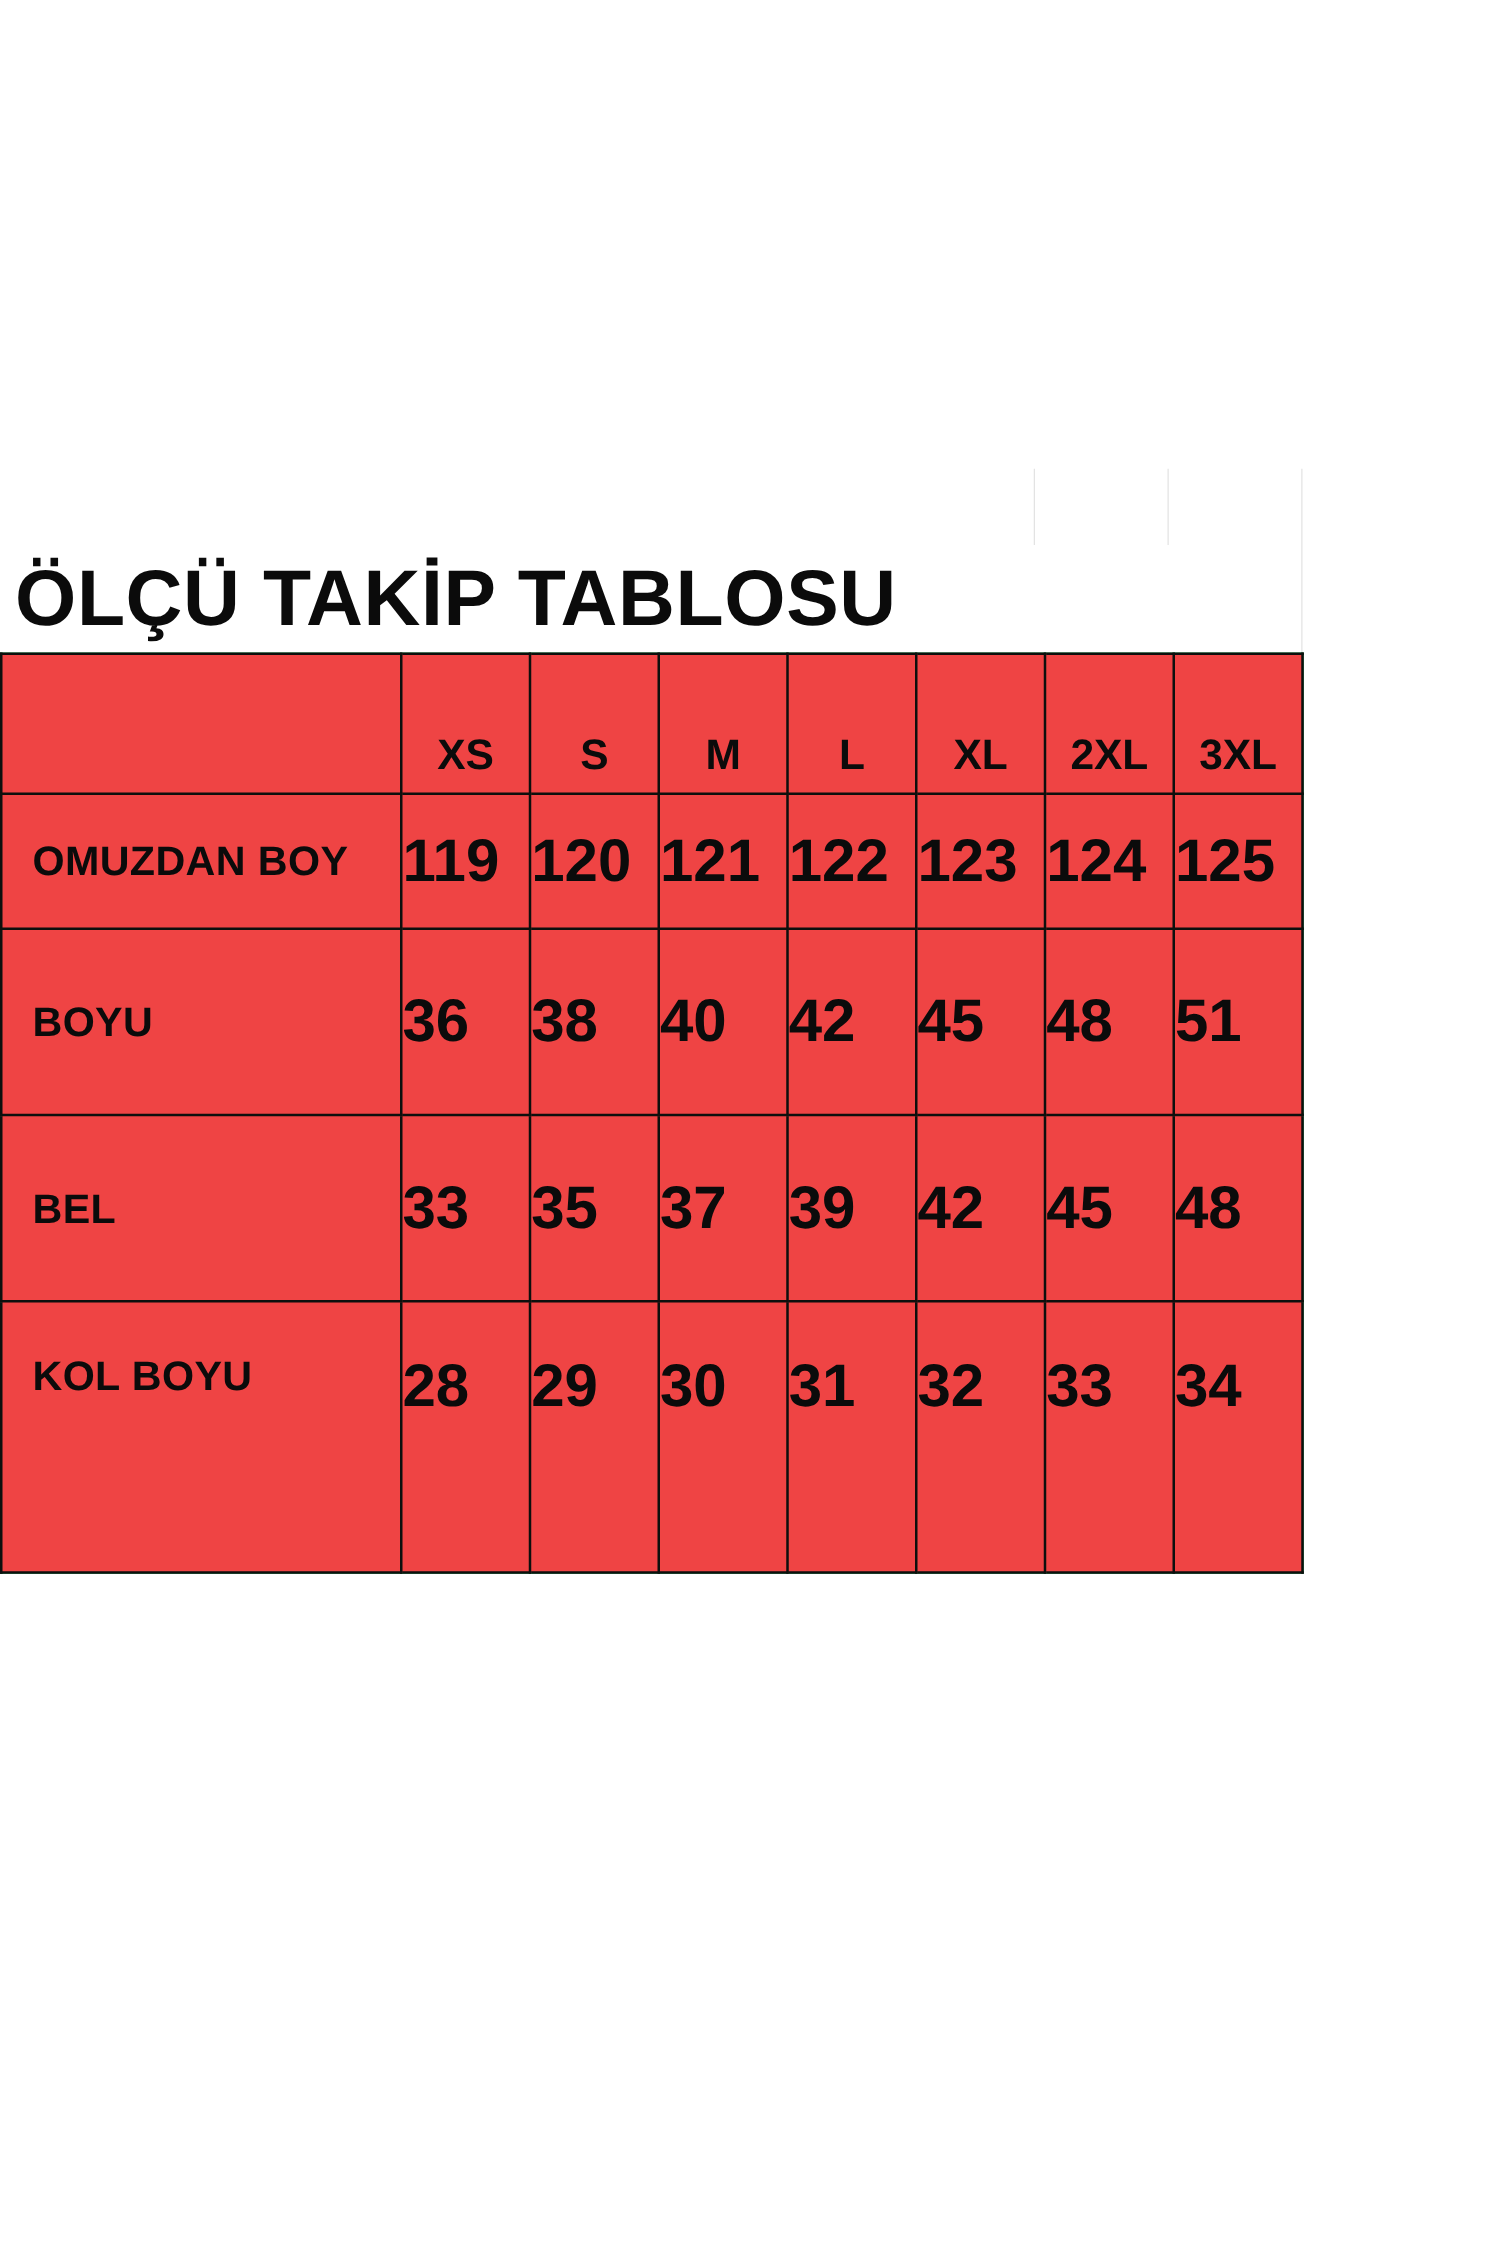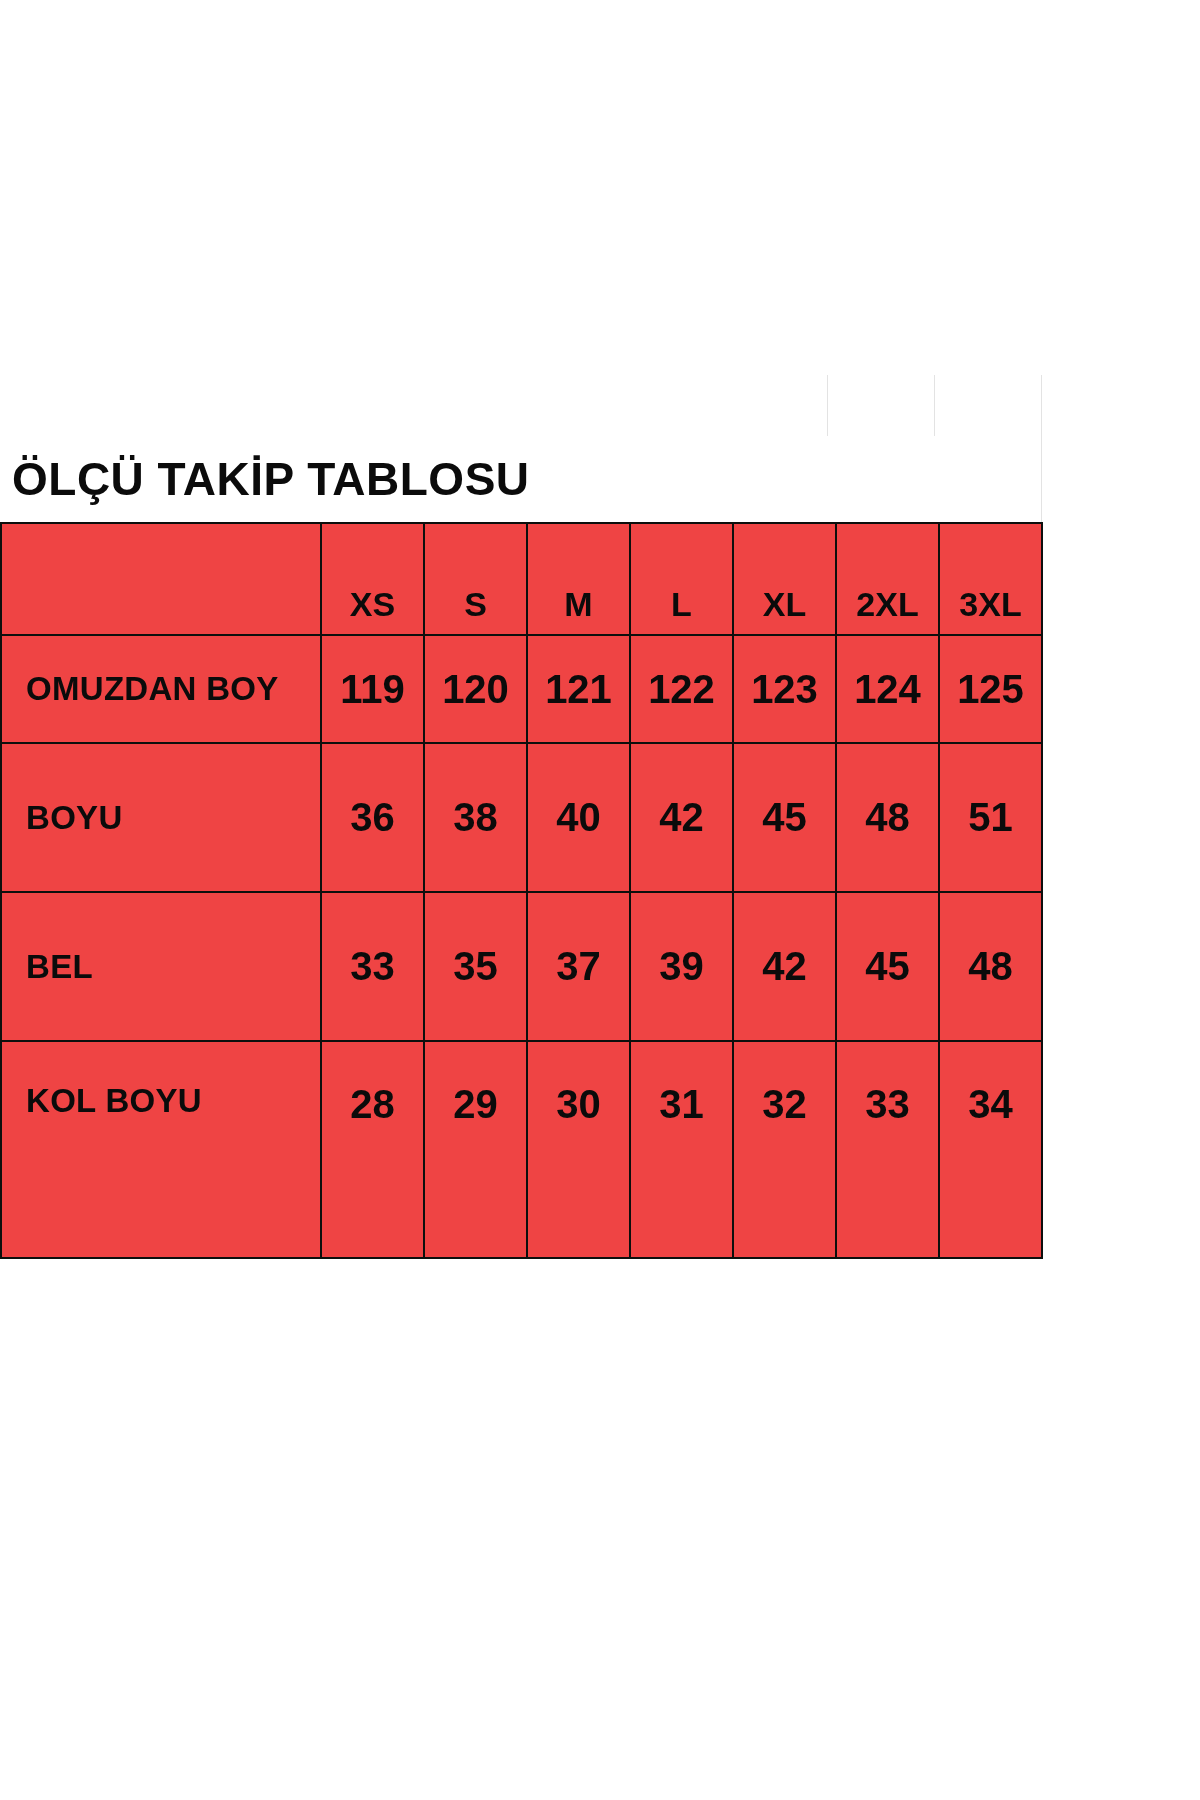--- a/index.html
+++ b/index.html
@@ -41,21 +41,21 @@
     top: 436px;
     width: 1040px;
     height: 86px;
     display: flex;
     align-items: center;
     background: #ffffff;
   }
   .title {
     font-family: "Liberation Sans", sans-serif;
     font-weight: bold;
-    font-size: 46px;
+    font-size: 63px;
     line-height: 1;
     letter-spacing: 0.5px;
     color: #0b0b0b;
     padding-left: 12px;
     white-space: nowrap;
   }
 
   
   .table-wrap {
     position: absolute;
@@ -92,22 +92,21 @@
     padding-bottom: 10px;
   }
   tr.head-row td.label-cell {
     text-align: left;
   }
 
   
   tr.data-row td {
     height: 147px;
     vertical-align: middle;
-    text-align: center;
-    font-size: 40px;
+    font-size: 48px;
   }
   tr.data-row td.label-cell {
     text-align: left;
     padding-left: 24px;
     font-size: 33px;
     letter-spacing: 0.3px;
   }
   tr.data-row.first td {
     height: 106px;
   }

